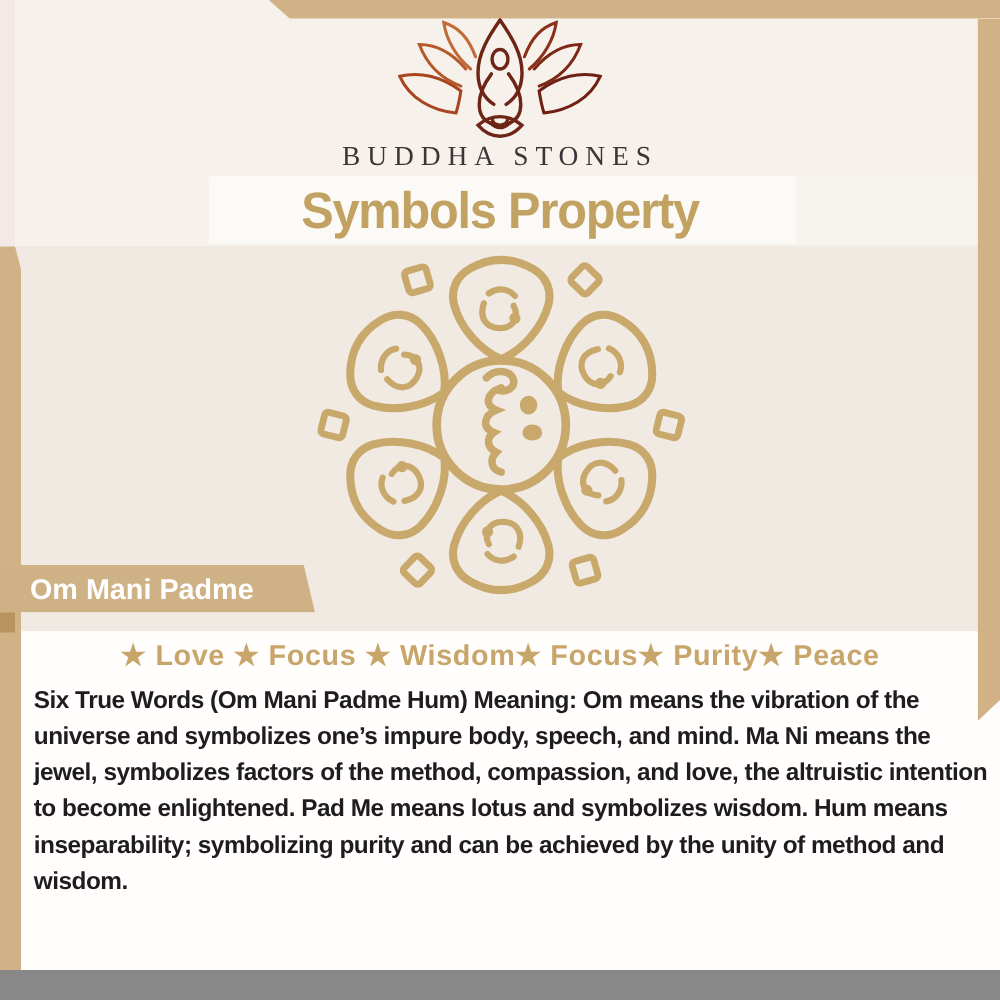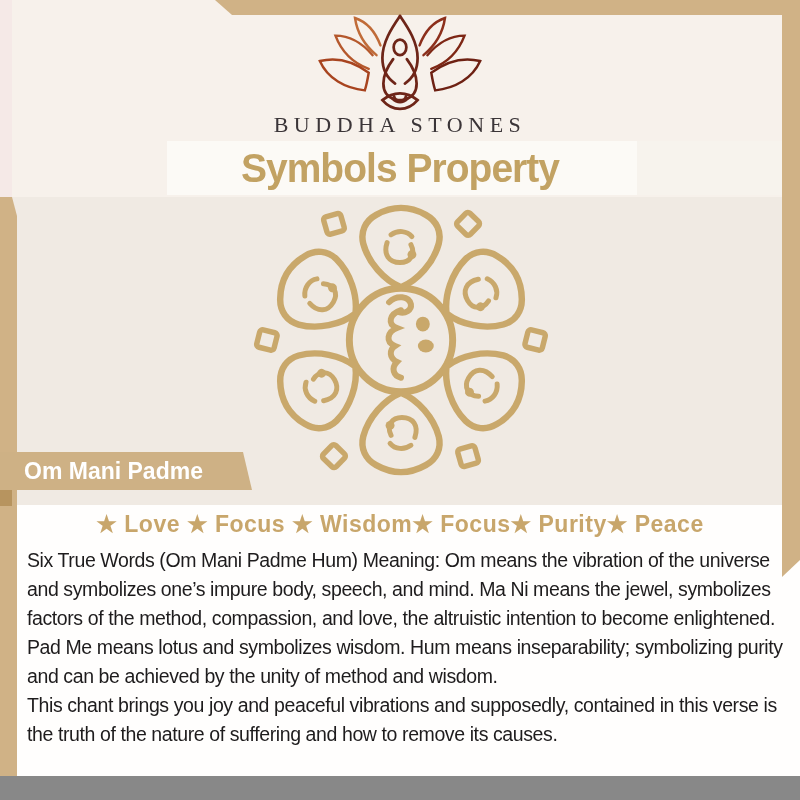--- a/index.html
+++ b/index.html
@@ -49,21 +49,21 @@
     line-height:38px;padding-left:24px;box-sizing:border-box;
     font-size:23px;font-weight:bold;color:#FFFFFF;letter-spacing:0px;}
   .banner-fold{left:0;top:490px;width:12px;height:16px;background:#B7945F;}
 
   
   .traits{left:17px;top:511px;width:766px;text-align:center;
     font-size:23px;font-weight:bold;color:#C8A66B;letter-spacing:0.5px;}
 
   
   .body-text{left:27px;top:546px;width:770px;color:#1E1C1D;
-    font-size:19.5px;font-weight:normal;line-height:29px;letter-spacing:-0.4px;}
+    font-size:19.5px;font-weight:bold;line-height:29px;letter-spacing:-0.4px;}
   .body-text p{margin:0;}
 </style>
 </head>
 <body>
 
 <div class="page">
 
   <div class="abs bg-top"></div>
   <div class="abs bg-mid"></div>
   <div class="abs white-band"></div>
@@ -183,16 +183,15 @@
     </g>
   </svg>
 
   <div class="abs banner">Om Mani Padme Hum</div>
   <div class="abs banner-fold"></div>
 
   <div class="abs traits">★ Love ★ Focus ★ Wisdom★ Focus★ Purity★ Peace</div>
 
   <div class="abs body-text">
     <p>Six True Words (Om Mani Padme Hum) Meaning: Om means the vibration of the universe and symbolizes one’s impure body, speech, and mind. Ma Ni means the jewel, symbolizes factors of the method, compassion, and love, the altruistic intention to become enlightened. Pad Me means lotus and symbolizes wisdom. Hum means inseparability; symbolizing purity and can be achieved by the unity of method and wisdom.</p>
-    <p>This chant brings you joy and peaceful vibrations and supposedly, contained in this verse is the truth of the nature of suffering and how to remove its causes.</p>
   </div>
 
 </div>
 
 </body></html>

